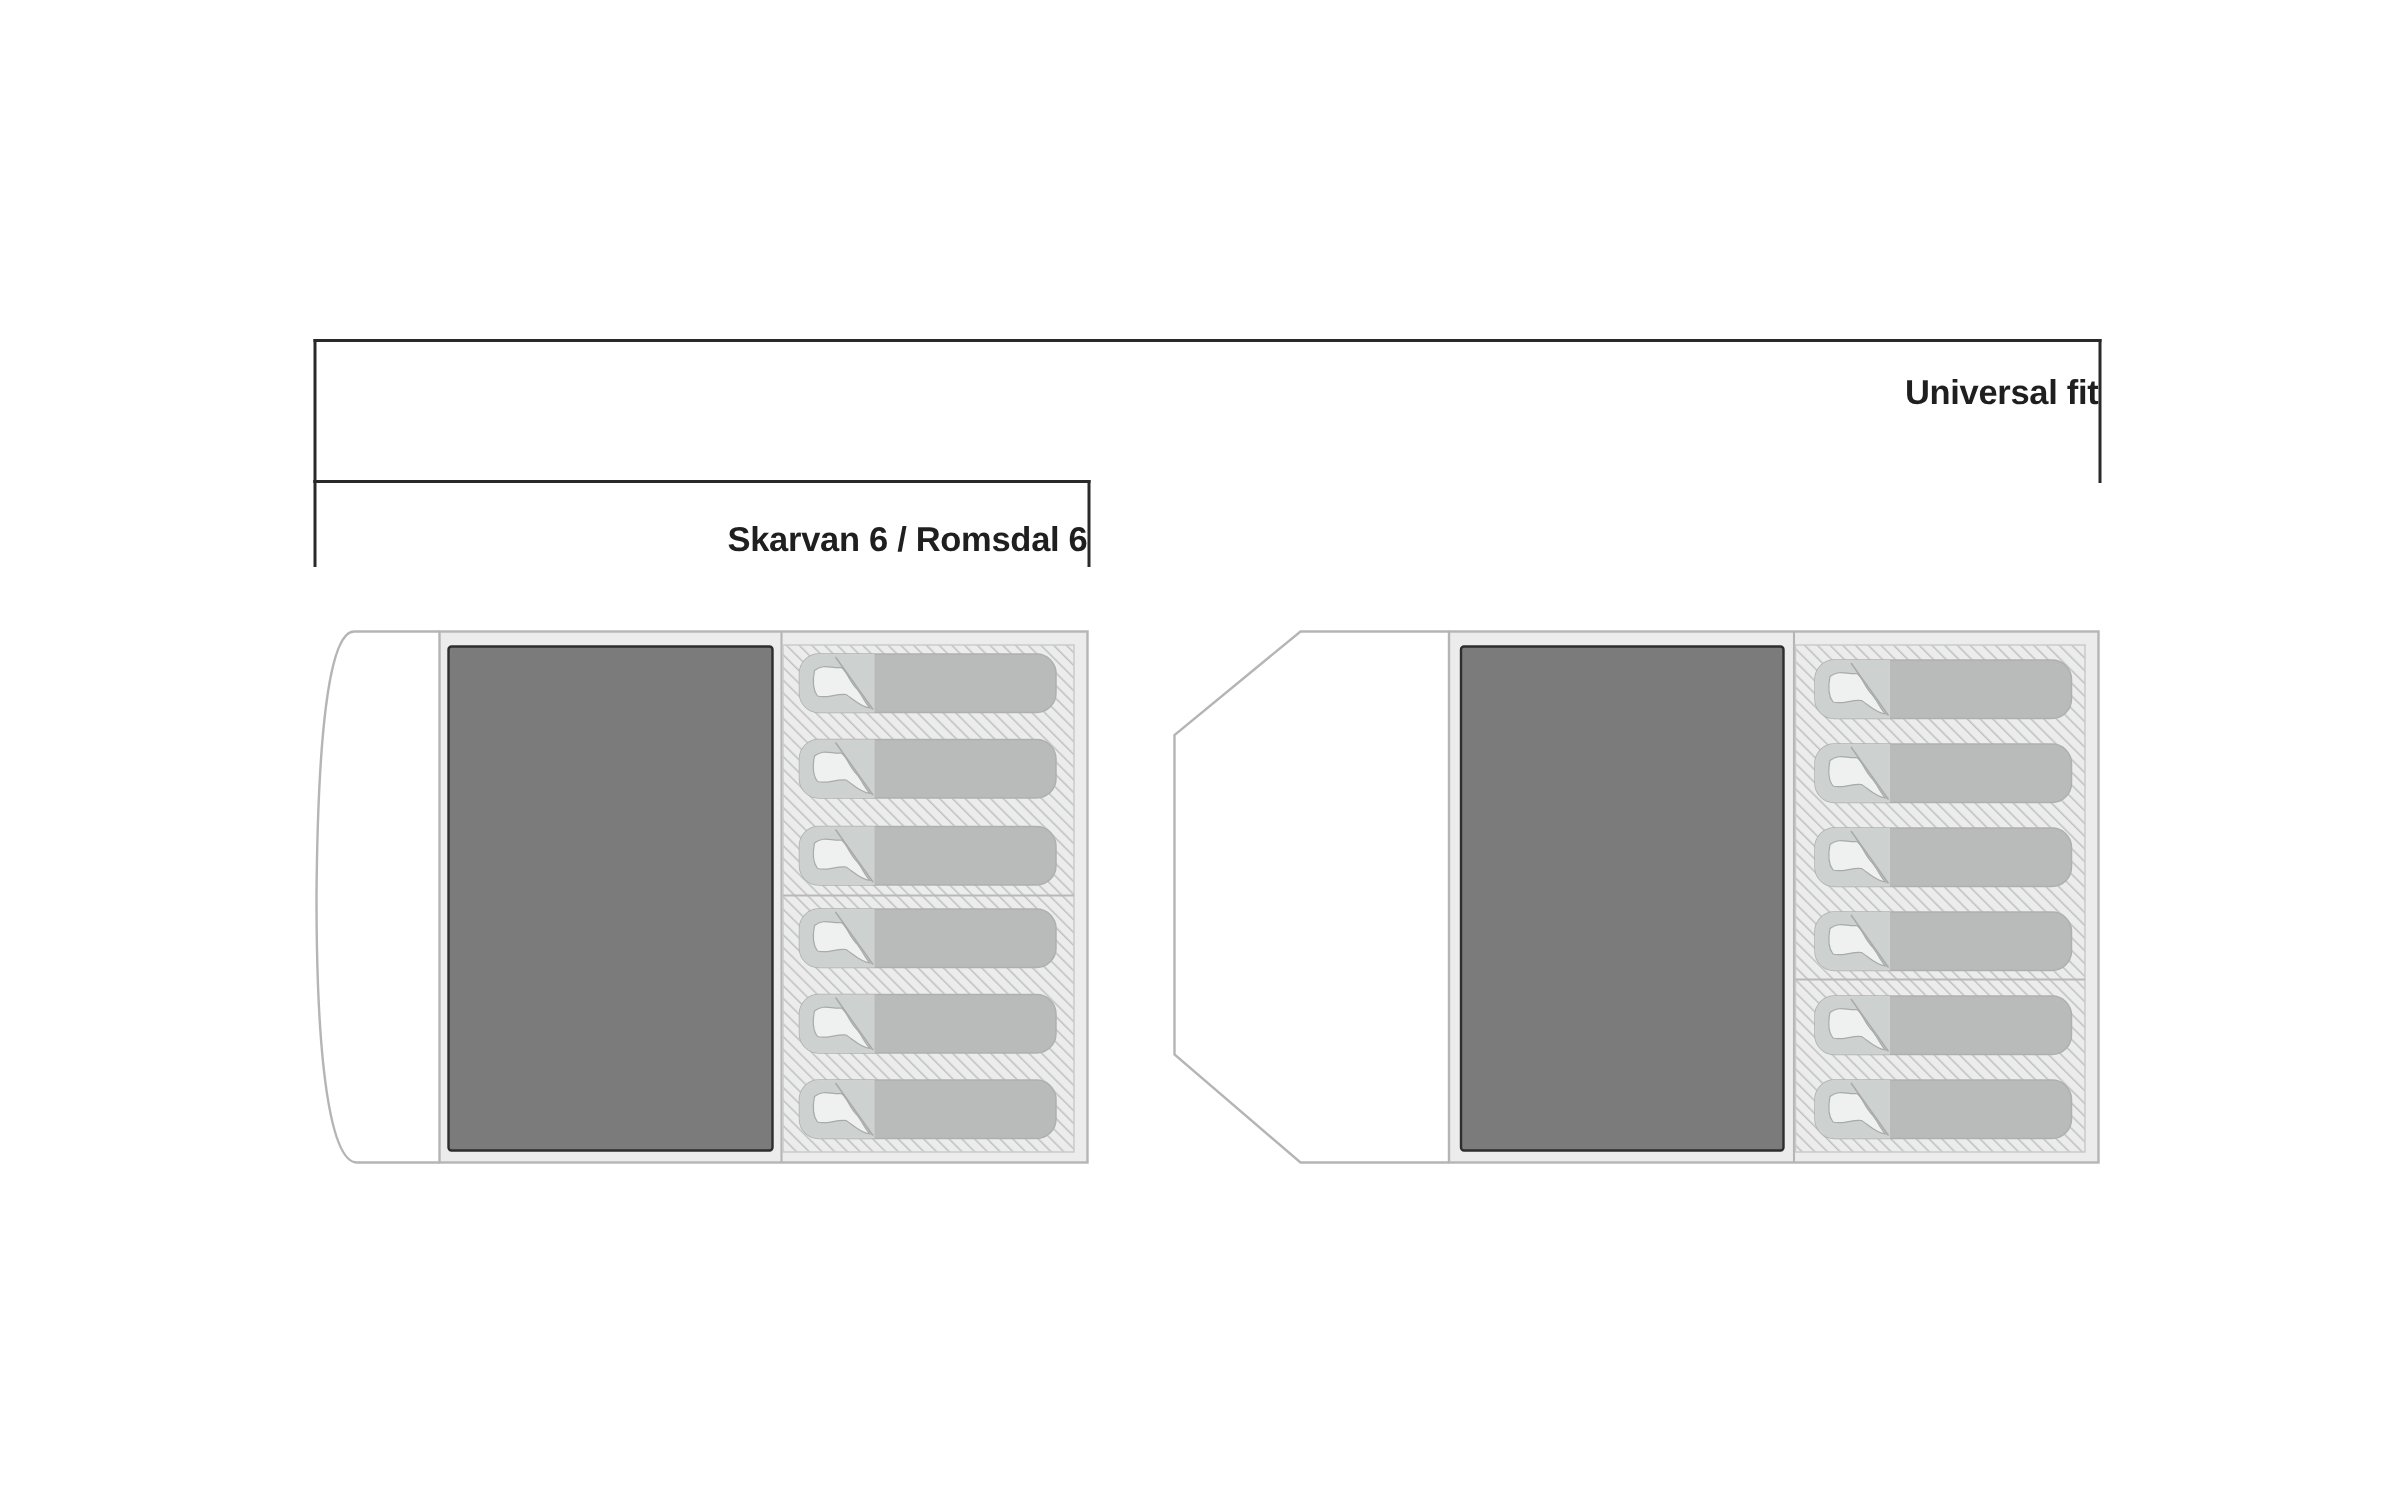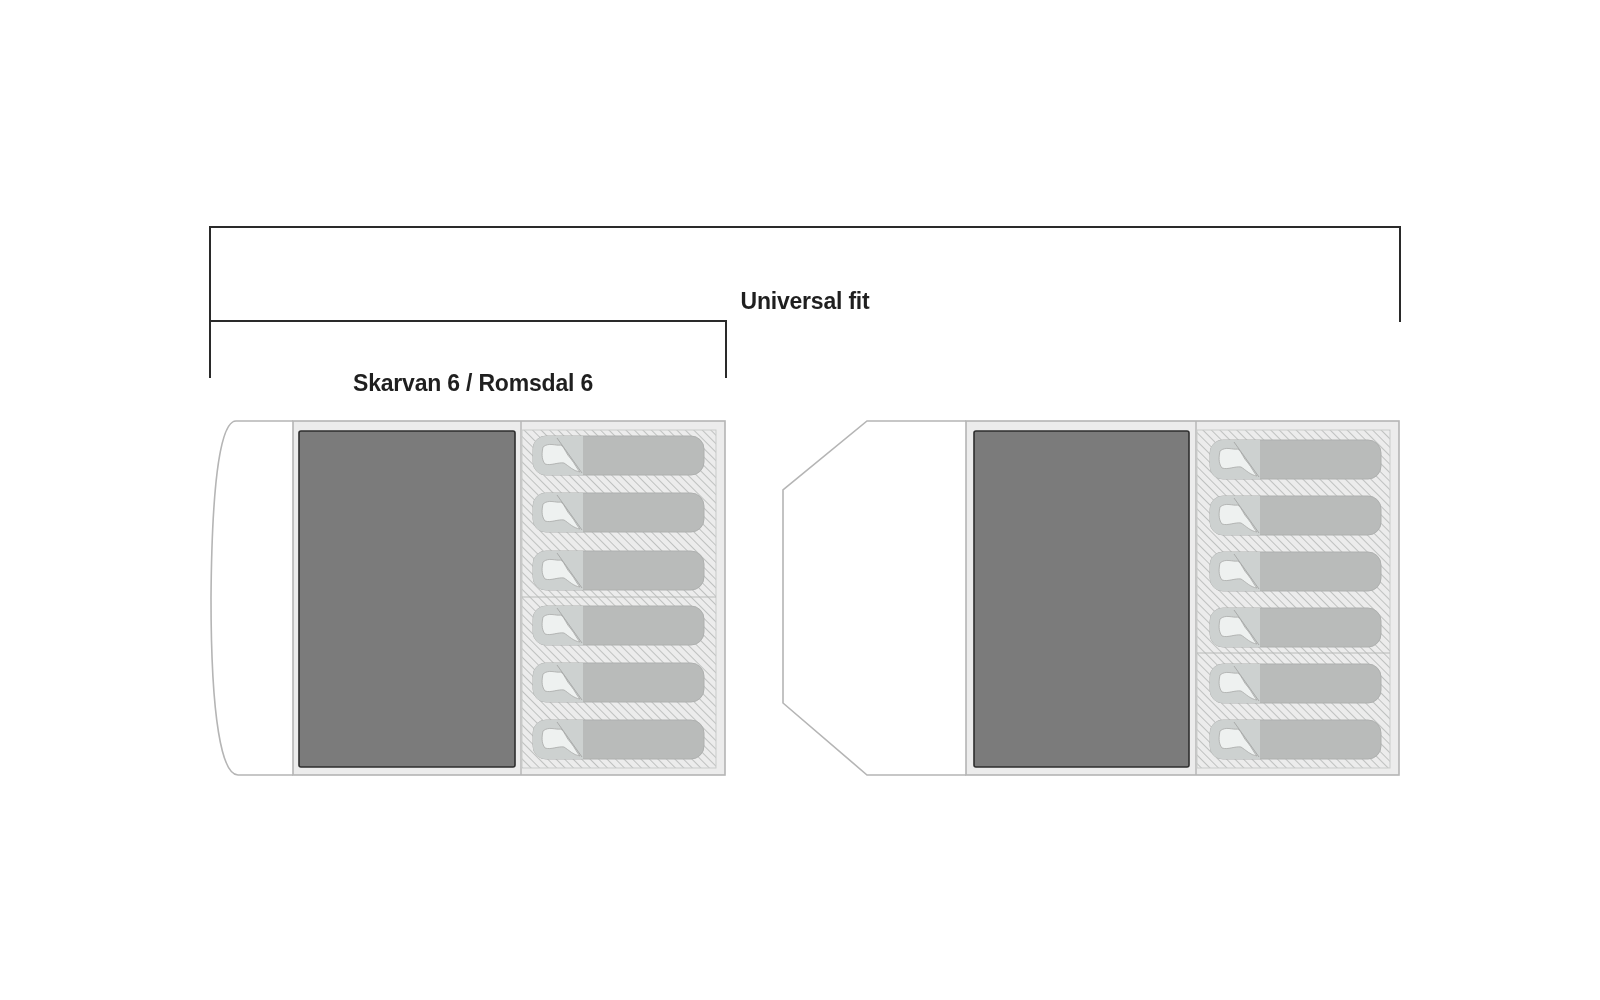--- a/index.html
+++ b/index.html
@@ -1,24 +1,24 @@
 <!DOCTYPE html>
 <html><head>
 <meta charset="utf-8">
 <style>
   html, body { margin: 0; padding: 0; background: #ffffff; }
   body { width: 1600px; height: 1000px; position: relative; overflow: hidden; font-family: "Liberation Sans", "DejaVu Sans", sans-serif; }
   .canvas { position: absolute; left: 0; top: 0; width: 1600px; height: 1000px; }
   .bracket { position: absolute; box-sizing: border-box; border-top: 2px solid #2a2a2a; border-left: 2px solid #2a2a2a; border-right: 2px solid #2a2a2a; }
-  .bracket-label { position: absolute; left: 0; right: 0; text-align: center; color: #1f1f1f; font-size: 23px; font-weight: bold; letter-spacing: -0.2px; margin-top: 40px; }
+  .bracket-label { position: absolute; left: 0; right: 0; text-align: right; color: #1f1f1f; font-size: 23px; font-weight: bold; letter-spacing: -0.2px; }
   #bracket-universal { left: 209px; top: 226px; width: 1192px; height: 96px; }
   #bracket-universal .bracket-label { top: 20px; }
   #bracket-left { left: 209px; top: 320px; width: 518px; height: 58px; }
   #bracket-right { left: 783px; top: 320px; width: 618px; height: 58px; }
-  #bracket-left .bracket-label, #bracket-right .bracket-label { top: 8px; padding-left: 10px; }
+  #bracket-left .bracket-label, #bracket-right .bracket-label { top: 24px; padding-left: 10px; }
   svg.plan { position: absolute; left: 0; top: 0; }
 </style>
 </head>
 <body>
 
 <div class="canvas">
 
   <div class="bracket" id="bracket-universal">
     <div class="bracket-label">Universal fit</div>
   </div>

